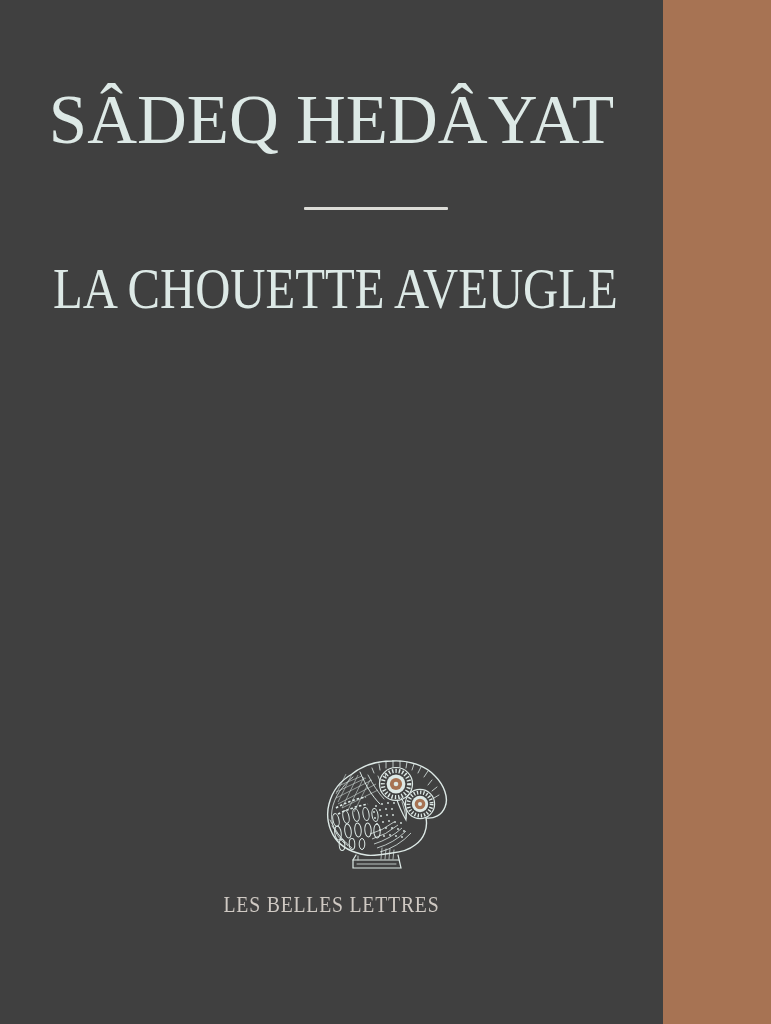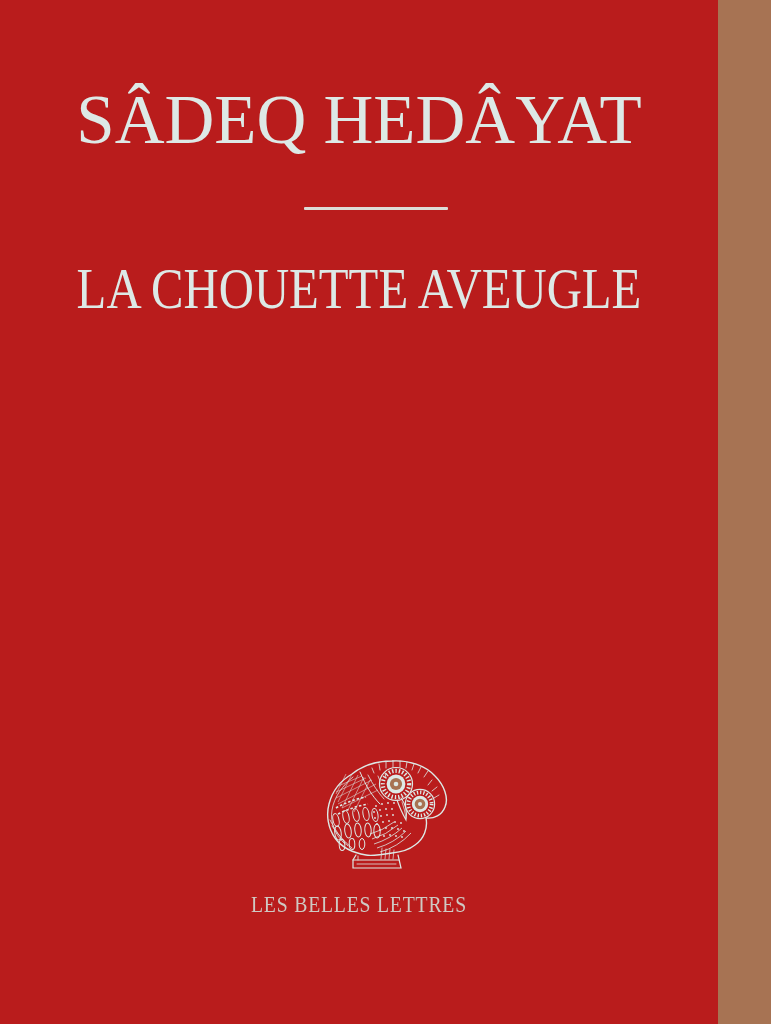--- a/index.html
+++ b/index.html
@@ -2,23 +2,23 @@
 <html><head>
 <meta charset="utf-8">
 <style>
   html, body {
     margin: 0;
     padding: 0;
     background: #a77353;
   }
   .cover {
     position: relative;
-    width: 718px;
+    width: 663px;
     height: 1024px;
-    background: #b91c1c;
+    background: #404040;
     overflow: hidden;
     font-family: "Liberation Serif", "DejaVu Serif", serif;
   }
   .author {
     position: absolute;
     top: 86px;
     left: 0;
     width: 100%;
     text-align: center;
     font-size: 69px;

